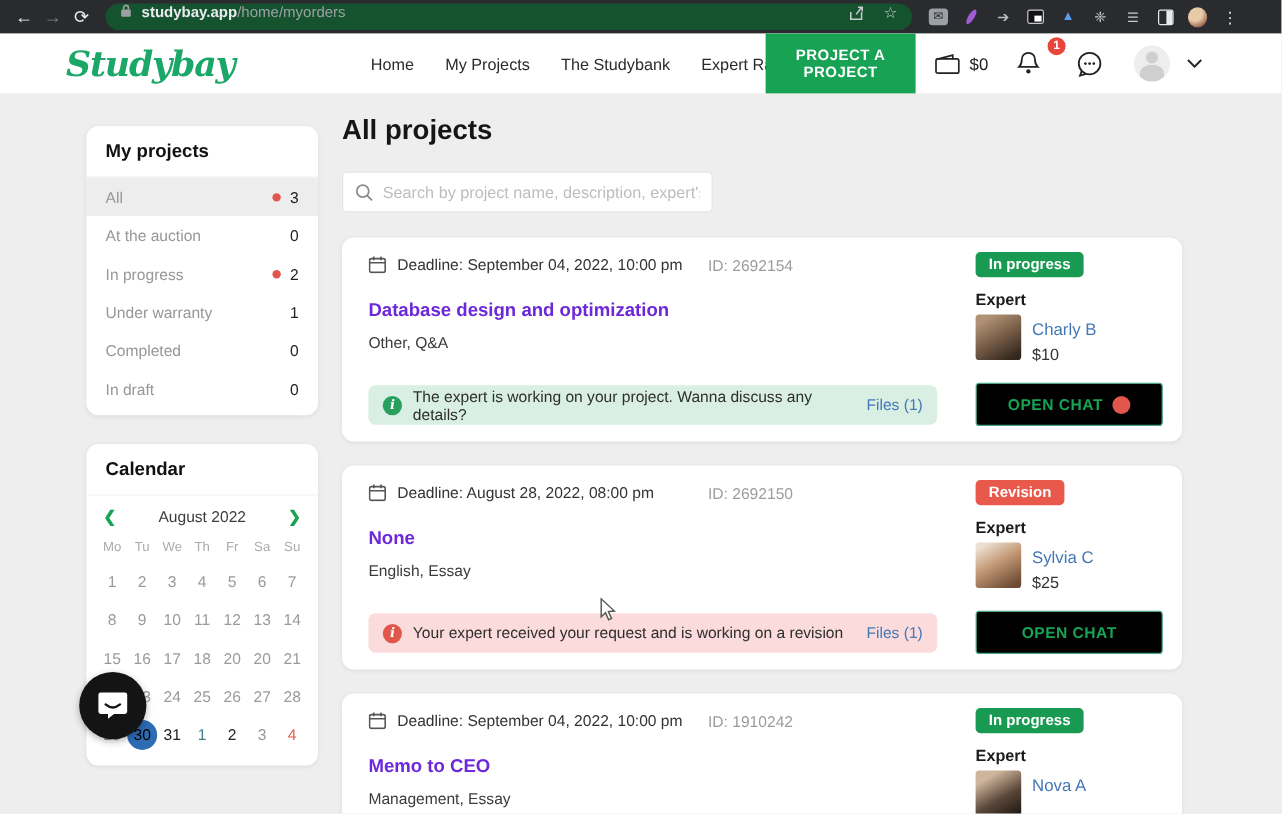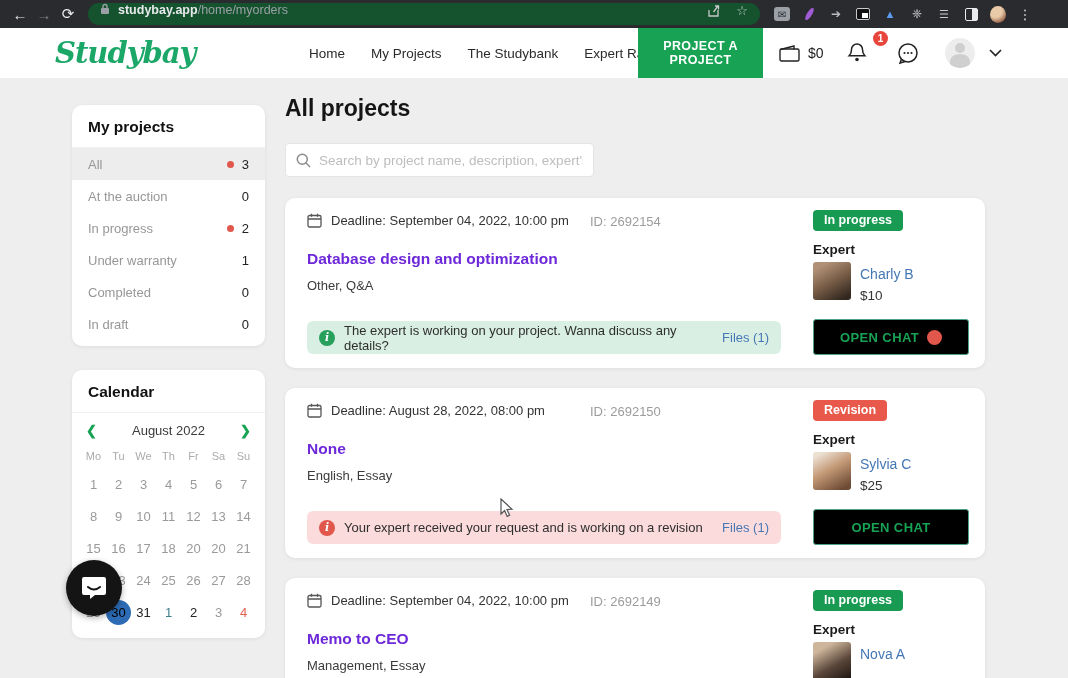--- a/index.html
+++ b/index.html
@@ -442,21 +442,21 @@
   </div>
 
   <div class="card-panel pcard" style="top:500px;height:178px">
     <div class="dl-row">
       <svg width="15" height="15" viewBox="0 0 15 15">
         <rect x="1" y="2.5" width="13" height="11.5" rx="1.5" fill="none" stroke="#555" stroke-width="1.3"></rect>
         <path d="M1 6 h13 M4.5 .8 v3 M10.5 .8 v3" stroke="#555" stroke-width="1.3"></path>
       </svg>
       <span>Deadline: September 04, 2022, 10:00 pm</span>
     </div>
-    <span class="pid">ID: 2692149</span>
+    <span class="pid">ID: 1910242</span>
     <span class="status green">In progress</span>
     <div class="ptitle">Memo to CEO</div>
     <div class="pmeta">Management, Essay</div>
     <div class="exp-lbl">Expert</div>
     <div class="exp-ava ava3"></div>
     <div class="exp-name">Nova A</div>
   </div>
 
   <svg class="cursor" width="14" height="20" viewBox="0 0 14 20">
     <path d="M1 1 L1 16 L4.6 12.6 L7.2 18.4 L9.6 17.3 L7 11.6 L12 11.2 Z" fill="#fff" stroke="#555" stroke-width="1.2"></path>

